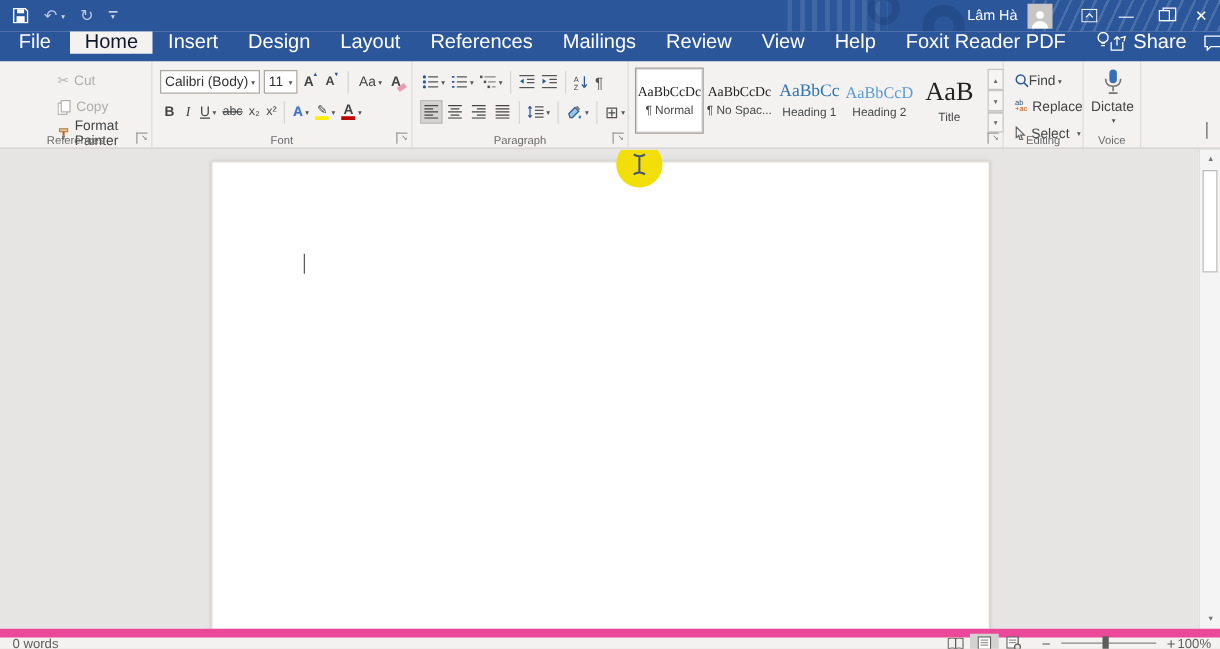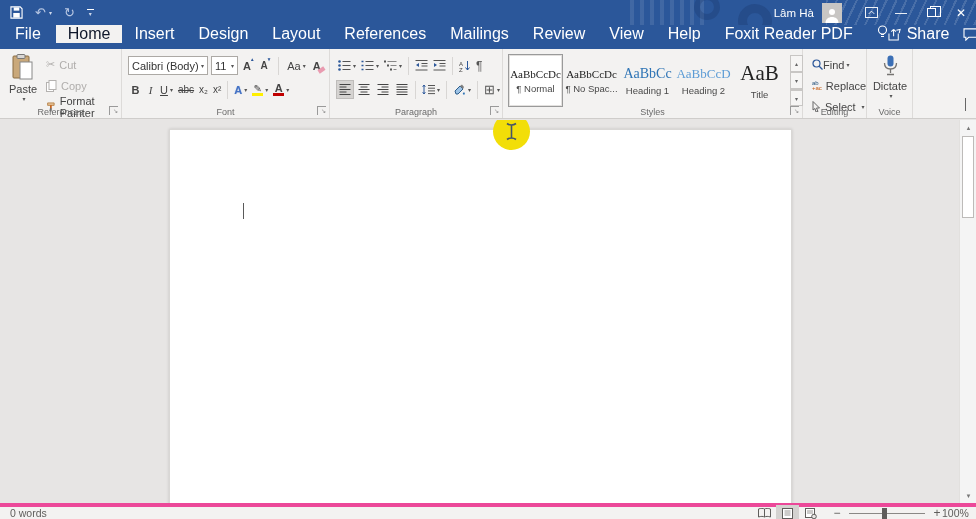--- a/index.html
+++ b/index.html
@@ -76,21 +76,21 @@
     background:#f2de08;display:flex;align-items:center;justify-content:center;z-index:9}
 
   
   #vscroll{position:absolute;top:120px;right:0;width:17px;height:383px;background:#f4f4f4;
     border-left:1px solid #e2e0de;z-index:6}
   .scr-btn{width:17px;height:15px;display:flex;align-items:center;justify-content:center;font-size:6px;color:#777}
   #scroll-thumb{position:absolute;top:16px;left:2px;width:12px;height:82px;background:#fff;border:1px solid #bdbbb9}
 
   
   #statusbar{position:absolute;bottom:0;left:0;width:976px;height:16px;background:#f3f2f1;
-    border-top:4px solid #ec4899;display:flex;align-items:center;font-size:10.5px;color:#5f5d5b;z-index:30}
+    border-top:7px solid #ec4899;display:flex;align-items:center;font-size:10.5px;color:#5f5d5b;z-index:30}
   .st-right{margin-left:auto;display:flex;align-items:center;height:100%}
   .viewbtn{width:23px;height:16px;display:flex;align-items:center;justify-content:center}
   .viewbtn.sel{background:#d4d2d0}
   .zoomtrack{width:76px;height:1px;background:#8a8886;position:relative;margin:0 7px}
   .zoomthumb{position:absolute;left:44%;top:-5px;width:5px;height:11px;background:#5f5d5b}
   .zsign{font-size:12px;color:#5f5d5b;width:10px;text-align:center}
   .zpct{width:34px;text-align:right;padding-right:8px}
 </style>
 </head>
 <body>
@@ -173,29 +173,20 @@
     </span>
     <svg width="15" height="13" viewBox="0 0 16 14">
         <path d="M1 1h14v9H6l-3 3v-3H1z" fill="none" stroke="#fff" stroke-width="1.2"></path>
       </svg>
   </span>
 </div>
 
 <div id="ribbon">
 
   <div class="grp" style="width:122px">
-    <div class="bigbtn abs" style="left:5px;top:5px;width:36px;height:58px">
-      <svg width="22" height="26" viewBox="0 0 22 26">
-        <rect x="1" y="2" width="16" height="22" rx="1" fill="#c9a87a" stroke="#8a6d43"></rect>
-        <rect x="5" y="0.5" width="8" height="4" rx="1" fill="#d8d6d4" stroke="#777"></rect>
-        <rect x="8" y="8" width="12" height="17" fill="#fff" stroke="#888"></rect>
-      </svg>
-      <span style="margin-top:3px">Paste</span>
-      <span class="caret">▾</span>
-    </div>
     <div class="abs" style="left:44px;top:6px;display:flex;flex-direction:column;gap:2px">
       <span class="sbtn disabled" style="justify-content:flex-start;gap:4px">
         <span style="color:#b4b2b0">✂</span>
         <span>Cut</span>
       </span>
       <span class="sbtn disabled" style="justify-content:flex-start;gap:4px">
         <svg width="11" height="12" viewBox="0 0 11 12">
             <rect x="0.5" y="2.5" width="7" height="9" fill="#fff" stroke="#b4b2b0"></rect>
             <rect x="3" y="0.5" width="7" height="9" fill="#fff" stroke="#b4b2b0"></rect>
           </svg>
@@ -397,21 +388,20 @@
       <span class="stylecard">
         <span class="sc-prev" style="font-size:21px">AaB</span>
         <span class="sc-name">Title</span>
       </span>
       <span style="display:flex;flex-direction:column;margin-left:2px">
         <span class="stc-btn">▴</span>
         <span class="stc-btn">▾</span>
         <span class="stc-btn" style="border-top:2px solid #c8c6c4">▾</span>
       </span>
     </div>
-    <div class="grp-label">Styles</div>
     <span class="launcher">↘</span>
   </div>
 
   <div class="grp" style="width:64px">
     <div class="abs" style="left:7px;top:6px;display:flex;flex-direction:column;gap:2px">
       <span class="sbtn" style="justify-content:flex-start;">
         <svg width="11" height="11" viewBox="0 0 11 11">
             <circle cx="4.5" cy="4.5" r="3.5" fill="none" stroke="#2b579a" stroke-width="1.2"></circle>
             <path d="M7.2 7.2L10.5 10.5" stroke="#2b579a" stroke-width="1.3"></path>
           </svg>

